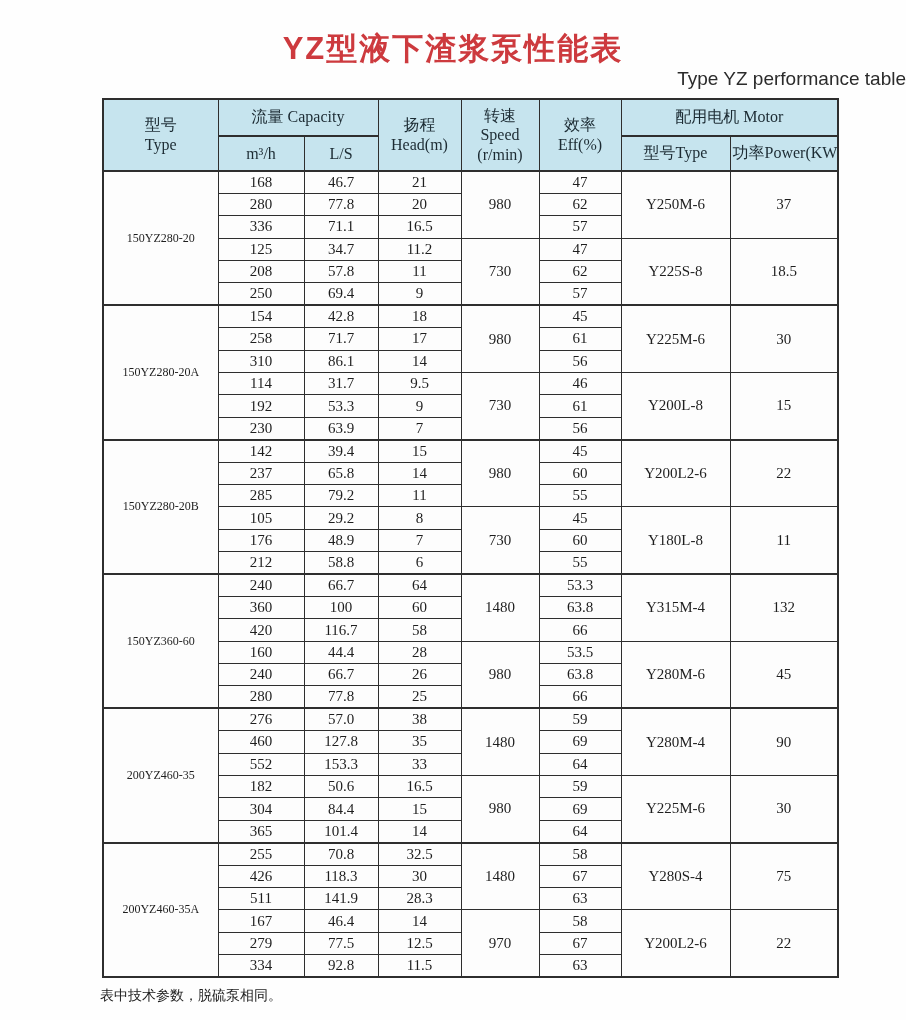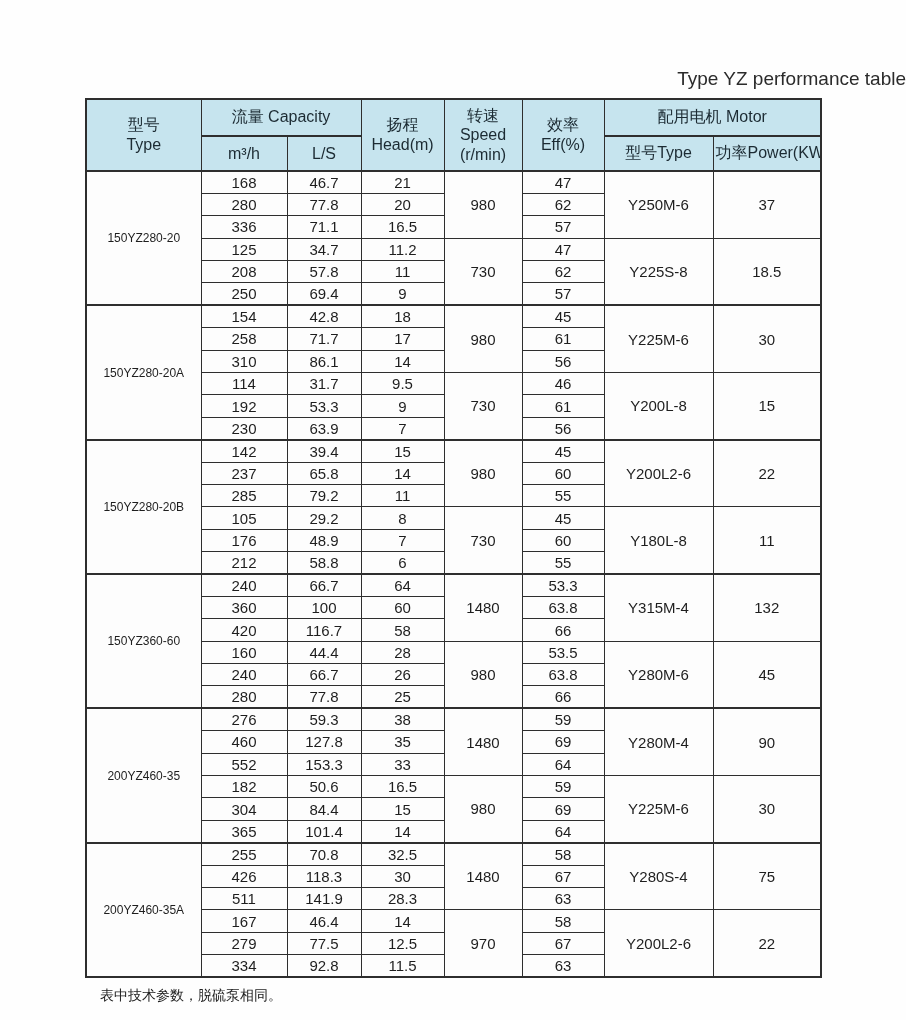--- a/index.html
+++ b/index.html
@@ -33,21 +33,22 @@
     left: 0;
     width: 906px;
     text-align: right;
     font-size: 19px;
     font-weight: normal;
     color: #2b2b2b;
   }
   .table-wrap {
     position: absolute;
     top: 98px;
-    left: 85px;
+    left: 102px;
+    font-family: Liberation Serif, serif;
   }
   table.perf {
     border-collapse: collapse;
     table-layout: fixed;
     width: 735px;
     border: 2.5px solid #2e2e2e;
   }
   table.perf th, table.perf td {
     border: 1.6px solid #2e2e2e;
     text-align: center;
@@ -79,20 +80,21 @@
     left: 100px;
     font-size: 14px;
     color: #222222;
   }
 </style>
 </head>
 <body>
 
 <div class="page">
 
+  <div class="page-title">YZ型液下渣浆泵性能表</div>
   <div class="page-subtitle">Type YZ performance table</div>
 
   <div class="table-wrap">
     <table class="perf">
       <colgroup>
         <col style="width:115px">
         <col style="width:86px">
         <col style="width:74px">
         <col style="width:83px">
         <col style="width:78px">
@@ -298,21 +300,21 @@
           </tr>
           <tr>
             <td>280</td>
             <td>77.8</td>
             <td>25</td>
             <td>66</td>
           </tr>
           <tr class="group-start">
             <td class="model" rowspan="6">200YZ460-35</td>
             <td>276</td>
-            <td>59.3</td>
+            <td>57.0</td>
             <td>38</td>
             <td rowspan="3">1480</td>
             <td>59</td>
             <td rowspan="3">Y280M-4</td>
             <td rowspan="3">90</td>
           </tr>
           <tr>
             <td>460</td>
             <td>127.8</td>
             <td>35</td>

